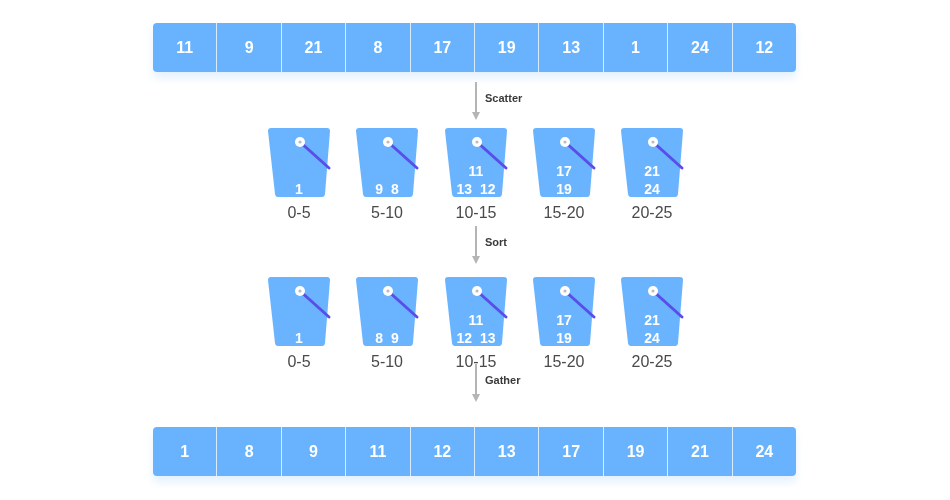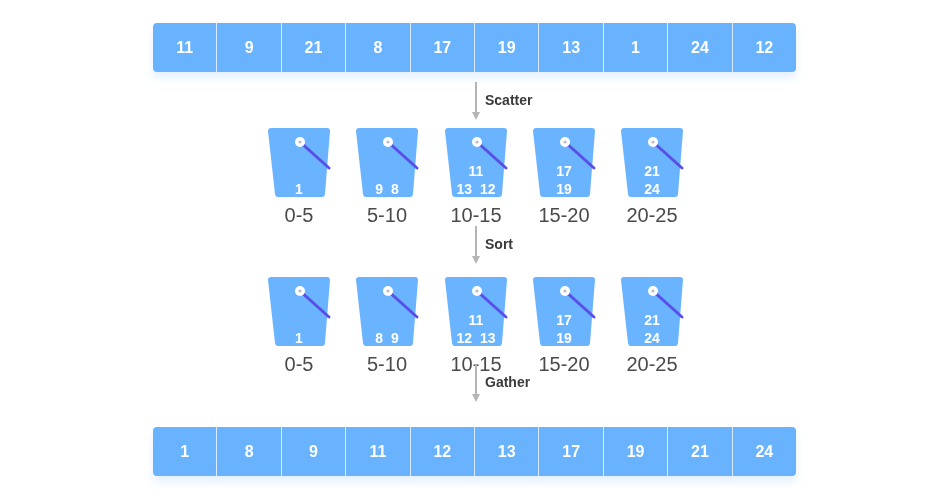--- a/index.html
+++ b/index.html
@@ -28,38 +28,38 @@
   .step .line {
     position: absolute; left: 3px; top: 0; width: 2px; height: 32px; background: #b5b5b5;
   }
   .step .head {
     position: absolute; left: 0; top: 30px; width: 0; height: 0;
     border-left: 4px solid transparent; border-right: 4px solid transparent;
     border-top: 8px solid #b5b5b5;
   }
   .step .label {
     position: absolute; left: 13px; top: 10px;
-    font-weight: bold; font-size: 14px; color: #3a3a3a;
+    font-weight: bold; font-size: 11px; color: #3a3a3a;
   }
   .bucket-row { position: absolute; left: 0; width: 950px; height: 100px; }
   .bucket-row.r1 { top: 128px; }
   .bucket-row.r2 { top: 277px; }
   .bucket {
     position: absolute; top: 0; width: 66px; height: 90px;
   }
   .bucket svg { position: absolute; left: 0; top: 0; overflow: visible; }
   .bucket .contents {
     position: absolute; left: 0; width: 62px; top: 30px; height: 40px;
     display: flex; flex-direction: column; align-items: center; justify-content: flex-end;
     color: #ffffff; font-weight: bold; font-size: 14px; line-height: 18px;
   }
   .bucket .contents .ln { display: flex; gap: 8px; justify-content: center; }
   .bucket .range {
     position: absolute; left: -10px; width: 82px; top: 76px; text-align: center;
-    font-size: 20px; color: #4a4a4a;
+    font-size: 16px; color: #4a4a4a;
   }
 </style>
 </head>
 <body>
 
 <div class="array top">
   <div class="cell">11</div>
   <div class="cell">9</div>
   <div class="cell">21</div>
   <div class="cell">8</div>

